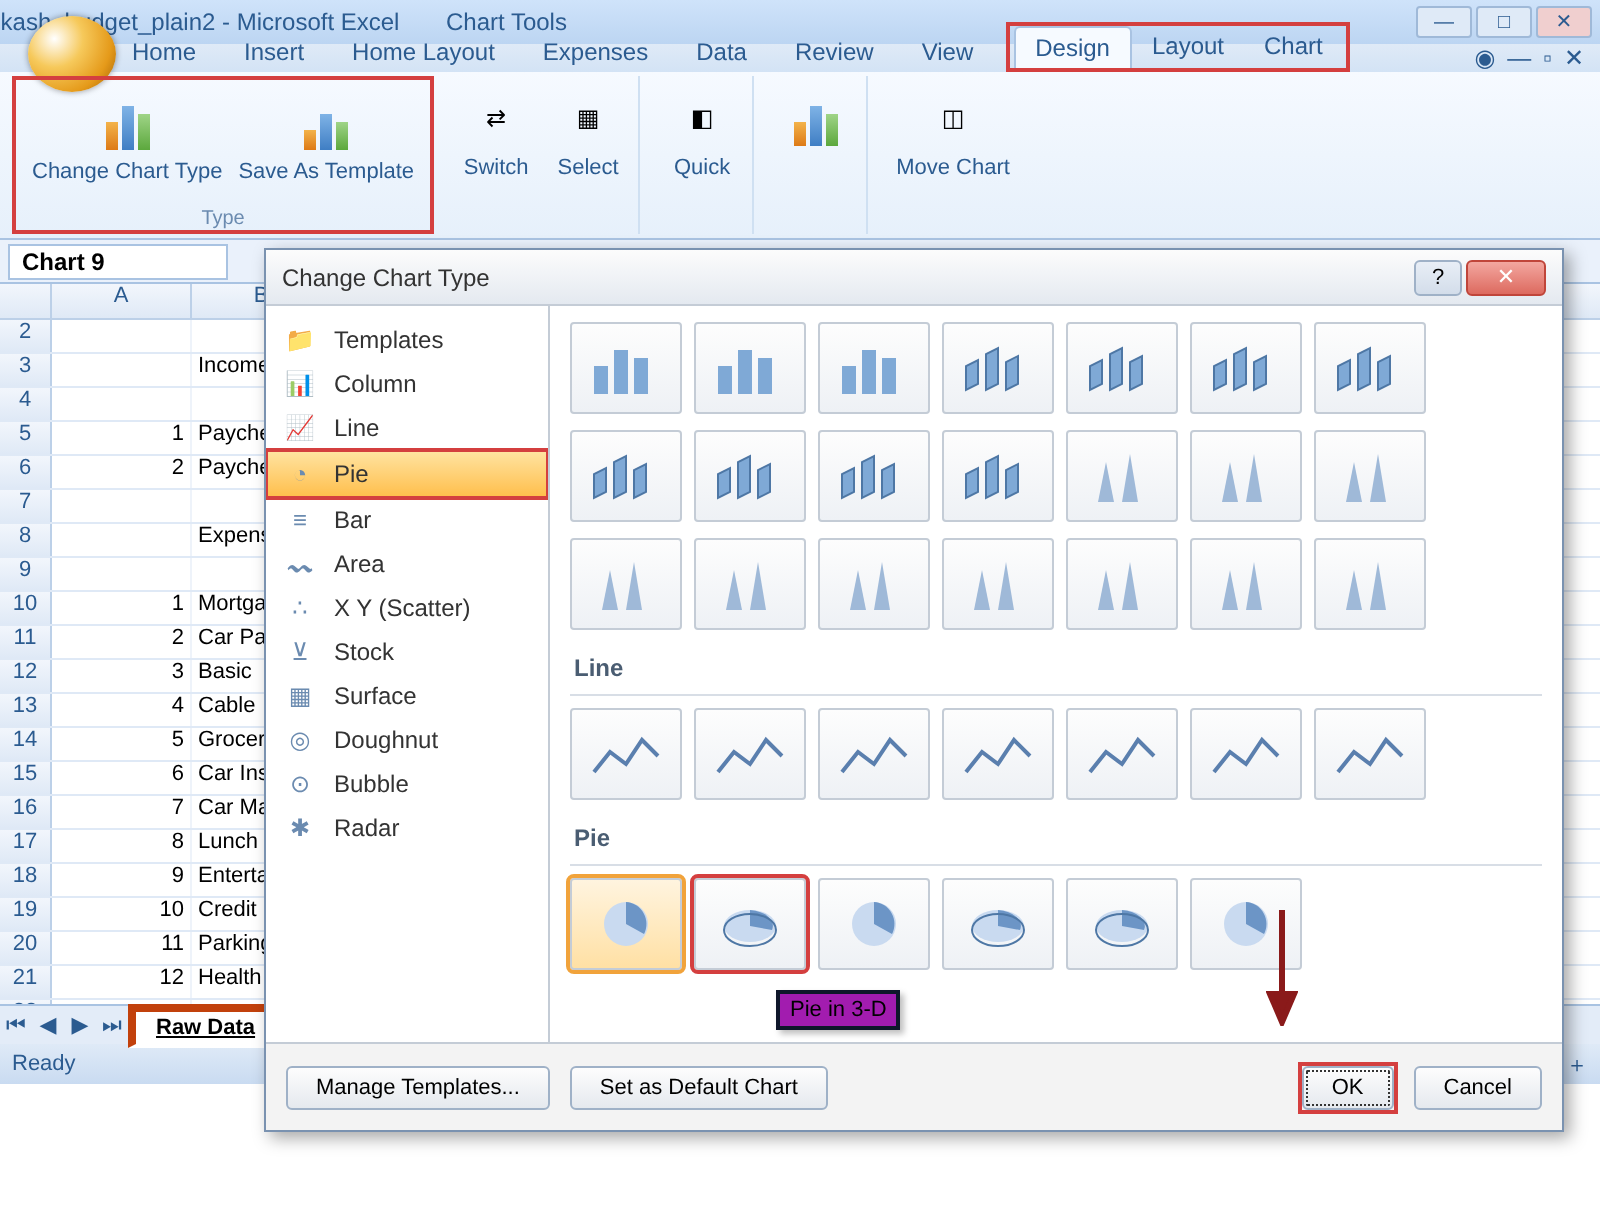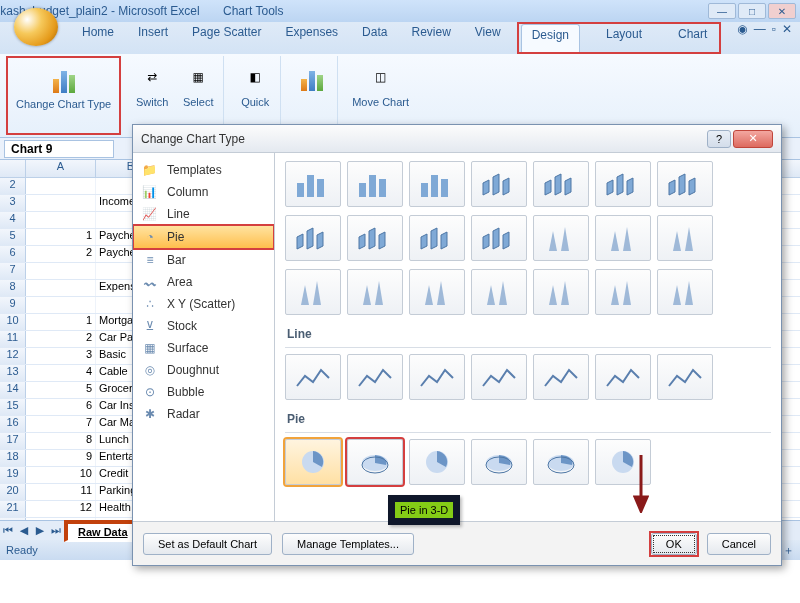--- a/index.html
+++ b/index.html
@@ -5,24 +5,24 @@
   * { box-sizing: border-box; font-family: "Segoe UI", Tahoma, sans-serif; }
   body { margin: 0; background: #fff; width: 800px; height: 603px; overflow: hidden; font-size: 12px; }
   
   .titlebar { height: 22px; background: linear-gradient(#cfe3fa,#bcd5f2); display:flex; align-items:center; color:#2b5b90; }
   .titlebar .left { width:200px; text-align:center; }
   .titlebar .right { margin-left:23px; }
   .win-controls { margin-left:auto; margin-right:4px; display:flex; gap:2px;}
   .win-btn { width:28px; height:16px; background:#dfeaf7; border:1px solid #9fb9d8; border-radius:2px; display:flex; align-items:center; justify-content:center; font-size:10px; color:#2b5b90; cursor:pointer;}
   .win-btn.close{ background:#f0cfcf;}
   .orb { width:44px; height:38px; margin:-10px 4px 0 6px; border-radius:50%; background:radial-gradient(circle at 30% 30%,#fff,#f6c95b 35%,#e59a1a 70%,#9c5a00); box-shadow:0 0 3px rgba(0,0,0,.4);}
-  .ribbon-tabs { display:flex; height:32px; background:linear-gradient(#dfeaf7,#d3e3f5); padding-left:72px; gap:4px; font-size:12px;}
+  .ribbon-tabs { display:flex; height:14px; background:linear-gradient(#dfeaf7,#d3e3f5); padding-left:56px; gap:4px; align-items:flex-end; font-size:12px;}
   .ribbon-tab { padding:3px 10px; color:#2b5b90; cursor:pointer; border-radius:3px 3px 0 0;}
   .ribbon-tab.active { background:#f6faff; border:1px solid #a9c3e2; border-bottom:none;}
-  .tool-tabs { border:2px solid #d43f3f; margin-left:2px; display:flex; gap:16px; padding:0 2px;}
+  .tool-tabs { border:2px solid #d43f3f; margin-left:2px; display:flex; gap:0; padding:0 2px;}
   .ribbon { height:84px; background:linear-gradient(#f6faff,#e6f0fb); border-bottom:1px solid #a9c3e2; display:flex; padding:2px 6px; gap:6px;}
   .grp { display:flex; flex-direction:column; align-items:center; padding:2px 4px; border-right:1px solid #cfe0f2;}
   .grp.noborder{border-right:none;}
   .big-btn { display:flex; flex-direction:column; align-items:center; padding:2px 4px; cursor:pointer; border-radius:3px;}
   .big-btn .ico { width:34px; height:34px; display:flex; align-items:center; justify-content:center;}
   .big-btn .lbl { font-size:11px; color:#2b5b90; text-align:center; line-height:12px; margin-top:2px;}
   .grp-lbl { font-size:10px; color:#6b8bb0; margin-top:auto;}
   .red-box { border:2px solid #d43f3f; }
   
   .fx-row { height:22px; display:flex; background:#eaf1fb; border-bottom:1px solid #a9c3e2; align-items:center;}
@@ -60,21 +60,21 @@
   .cat .ci{ width:18px; height:16px; display:flex; align-items:center; justify-content:center; color:#6b8bb0;}
   .cat.sel{ background:linear-gradient(#ffe3a0,#ffbf4d); border:1px solid #e79a1f; border-left:none; border-right:none;}
   .cat.sel.redline{ outline:2px solid #d43f3f; outline-offset:-1px;}
   .gallery{ flex:1; background:#fff; padding:8px 10px; overflow:auto;}
   .gal-sec-title{ font-size:12px; font-weight:bold; color:#4a5d72; padding:4px 2px 6px 2px; border-bottom:1px solid #d8dee6; margin-bottom:6px;}
   .thumbs{ display:flex; flex-wrap:wrap; gap:6px; margin-bottom:8px;}
   .thumb{ width:56px; height:46px; border:1px solid #c4ccd6; border-radius:2px; background:linear-gradient(#fdfdfd,#eef1f5); display:flex; align-items:center; justify-content:center; cursor:pointer;}
   .thumb.sel{ outline:2px solid #f1a33b; background:linear-gradient(#fff4df,#ffe0a4);}
   .thumb.red{ outline:2px solid #d43f3f;}
   .thumb svg{ display:block;}
-  .tooltip{ position:absolute; background:#84cc16; border:7px solid #0f172a; padding:2px 5px; font-size:11px; box-shadow:2px 2px 3px rgba(0,0,0,.25);}
+  .tooltip{ position:absolute; background:#a21caf; border:2px solid #0f172a; padding:2px 5px; font-size:11px; box-shadow:2px 2px 3px rgba(0,0,0,.25);}
   .dlg-footer{ height:44px; border-top:1px solid #c4ccd6; display:flex; align-items:center; padding:0 10px; gap:10px; background:#f3f3f3;}
   .dlg-btn{ height:22px; padding:0 14px; background:linear-gradient(#fdfdfd,#e5e9ee); border:1px solid #9fb1c7; border-radius:3px; font-size:11px; cursor:pointer; display:flex; align-items:center;}
   .dlg-btn.primary{ outline:1px dotted #333; outline-offset:-3px;}
   .dlg-btn.redwrap{ position:relative; }
   .dlg-btn.redwrap::after{ content:""; position:absolute; inset:-3px; border:2px solid #d43f3f;}
   .arrow-down{ position:absolute; width:16px;}
   .arrow-down svg{ display:block; }
   
   .bars { display:flex; align-items:flex-end; gap:2px; height:28px;}
   .bars span{ width:6px; background:linear-gradient(#f3b34a,#dd7a17);}
@@ -91,21 +91,21 @@
     <div class="win-btn">—</div>
     <div class="win-btn">□</div>
     <div class="win-btn close">✕</div>
   </div>
 </div>
 
 <div class="ribbon-tabs">
   <div class="orb" style="position:absolute; left:8px; top:18px;"></div>
   <div class="ribbon-tab">Home</div>
   <div class="ribbon-tab">Insert</div>
-  <div class="ribbon-tab">Page Scatter</div>
+  <div class="ribbon-tab">Home Layout</div>
   <div class="ribbon-tab">Expenses</div>
   <div class="ribbon-tab">Data</div>
   <div class="ribbon-tab">Review</div>
   <div class="ribbon-tab">View</div>
   <div class="tool-tabs">
     <div class="ribbon-tab active">Design</div>
     <div class="ribbon-tab">Layout</div>
     <div class="ribbon-tab">Chart</div>
   </div>
   <div style="margin-left:auto; display:flex; gap:6px; padding-right:8px; color:#2b5b90;">
@@ -122,20 +122,32 @@
       <div class="ico">
           <div class="bars">
             <span style="height:14px"></span>
             <span style="height:22px"></span>
             <span style="height:18px"></span>
           </div>
         </div>
       <div class="lbl">Change
 Chart Type</div>
     </div>
+    <div class="big-btn">
+      <div class="ico">
+          <div class="bars">
+            <span style="height:10px"></span>
+            <span style="height:18px"></span>
+            <span style="height:14px"></span>
+          </div>
+        </div>
+      <div class="lbl">Save As
+Template</div>
+    </div>
+    <div class="grp-lbl" style="position:absolute; bottom:0; left:0; right:0; text-align:center;">Type</div>
   </div>
   <div class="grp">
     <div style="display:flex; gap:4px;">
       <div class="big-btn">
         <div class="ico">⇄</div>
         <div class="lbl">Switch</div>
       </div>
       <div class="big-btn">
         <div class="ico">▦</div>
         <div class="lbl">Select</div>
@@ -628,22 +640,22 @@
           <div class="thumb">
             <svg width="40" height="30">
               <circle cx="20" cy="15" r="11" fill="#c9daf0"></circle>
               <path d="M20 15 L20 4 A11 11 0 0 1 29 20 Z" fill="#6c95c6"></path>
             </svg>
           </div>
         </div>
     </div>
   </div>
   <div class="dlg-footer">
+    <div class="dlg-btn">Manage Templates...</div>
     <div class="dlg-btn">Set as Default Chart</div>
-    <div class="dlg-btn">Manage Templates...</div>
     <div style="flex:1"></div>
     <div class="dlg-btn primary redwrap">OK</div>
     <div class="dlg-btn">Cancel</div>
   </div>
 
   <div class="tooltip" style="left:255px; top:370px;">Pie in 3-D</div>
 
   <div class="arrow-down" style="left:500px; top:330px;">
     <svg width="16" height="58">
         <path d="M8 0 L8 42 M2 42 L8 56 L14 42 Z" stroke="#8a1a1a" stroke-width="3" fill="#8a1a1a"></path>

